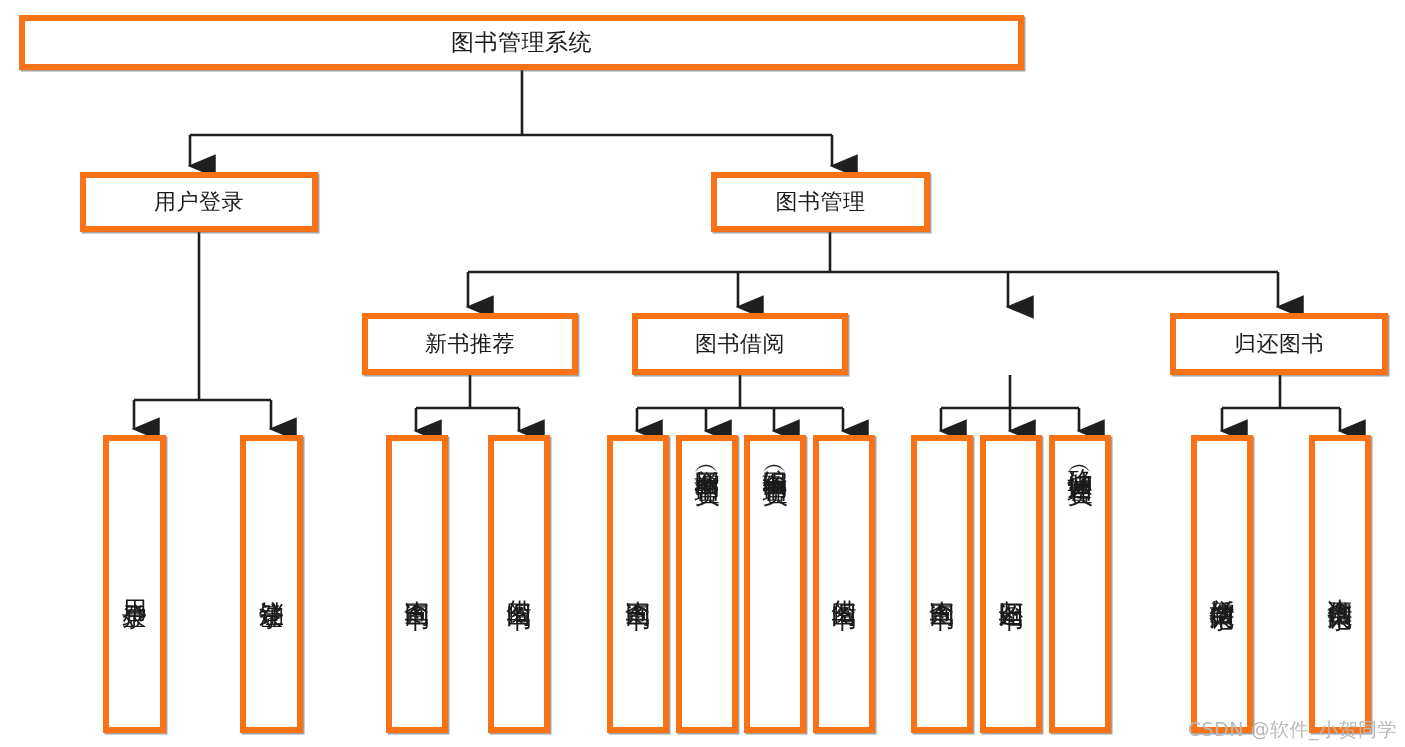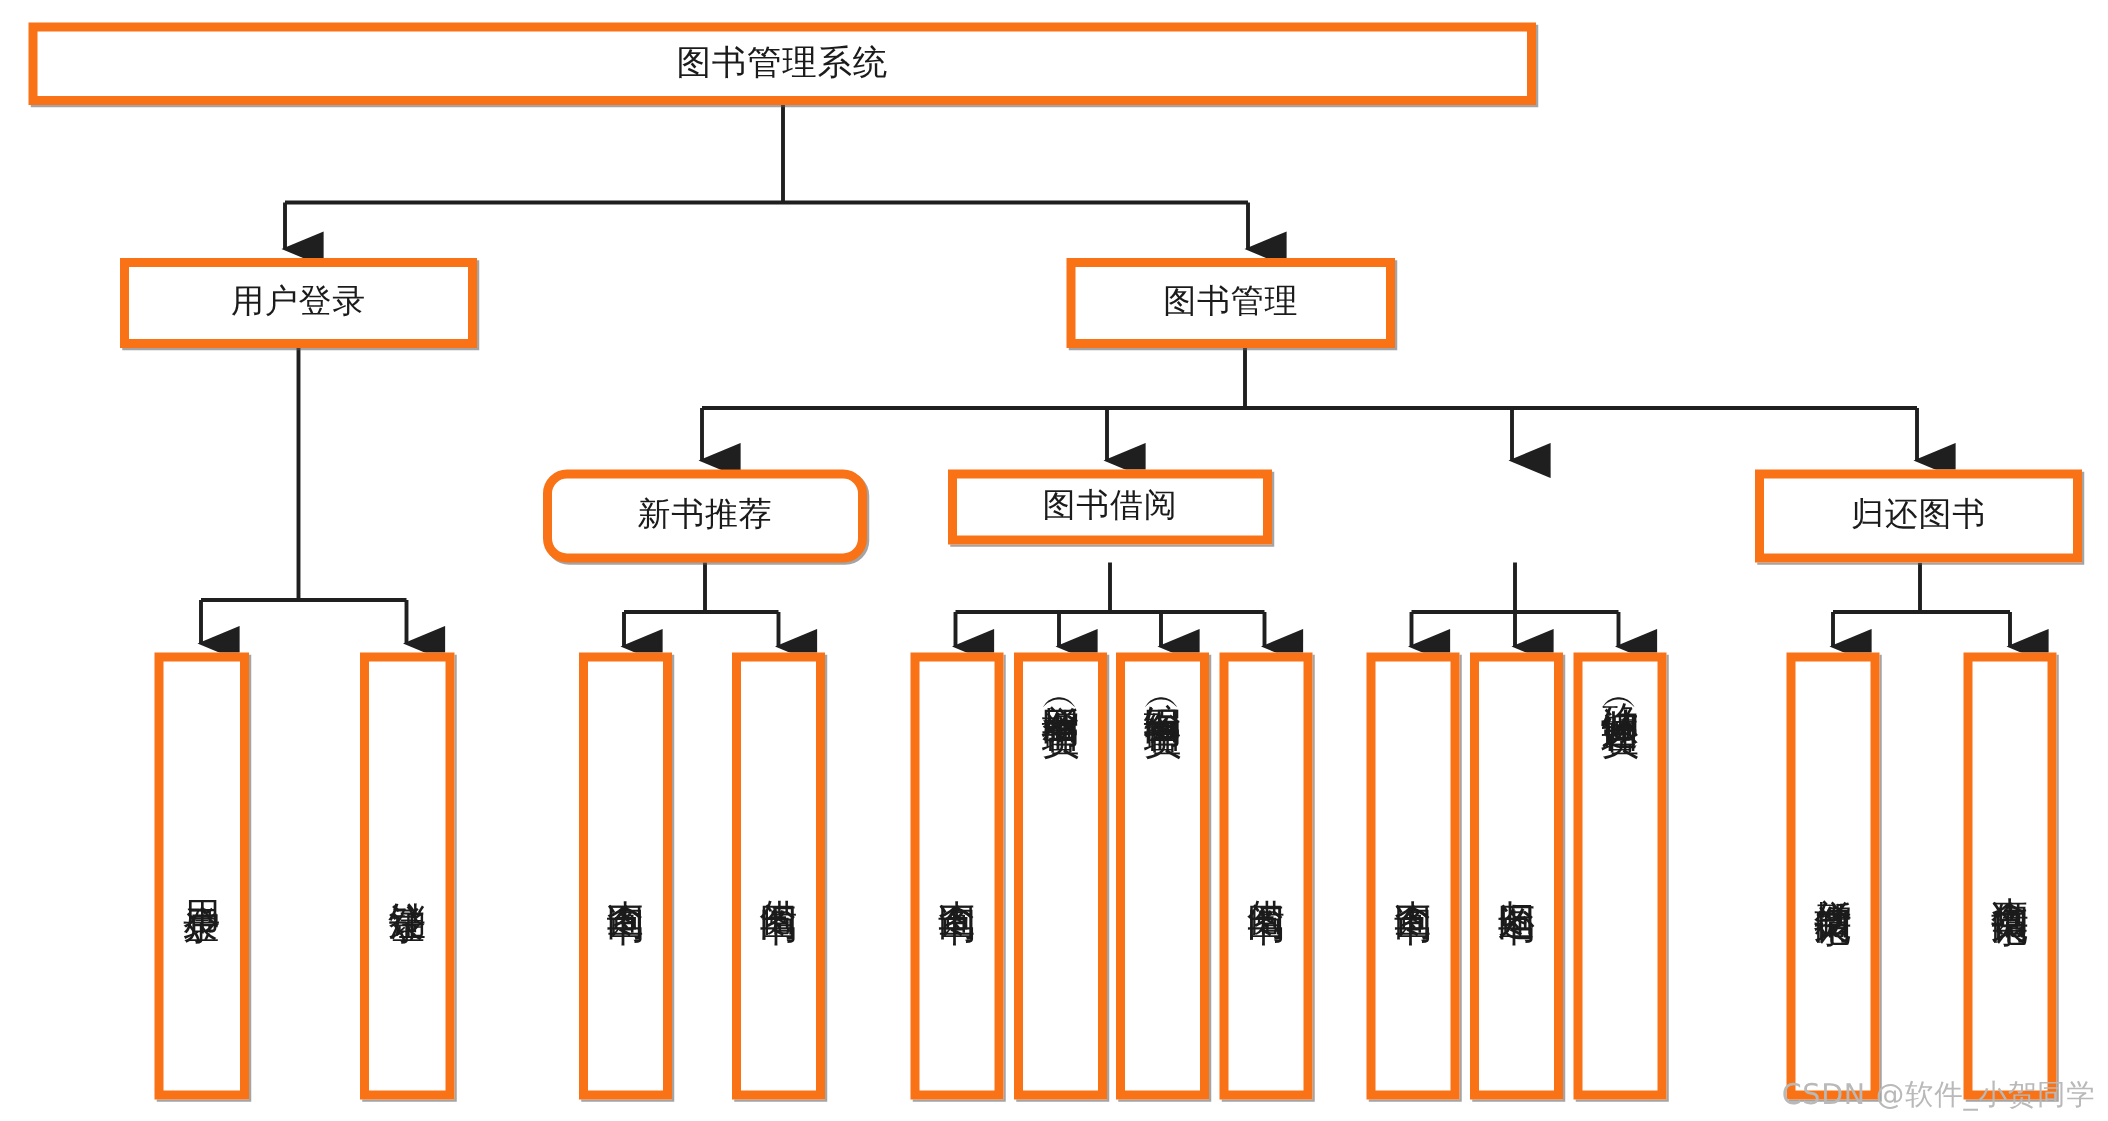--- a/index.html
+++ b/index.html
@@ -139,25 +139,25 @@
   </div>
 
   <div class="node horizontal" style="left:80px; top:172px; width:238px; height:60px;">
     <span class="label">用户登录</span>
   </div>
 
   <div class="node horizontal" style="left:711px; top:172px; width:219px; height:60px;">
     <span class="label">图书管理</span>
   </div>
 
-  <div class="node horizontal" style="left:362px; top:313px; width:216px; height:62px;border-radius:16px;">
+  <div class="node horizontal" style="left:362px; top:313px; width:216px; height:62px;">
     <span class="label">新书推荐</span>
   </div>
 
-  <div class="node horizontal" style="left:632px; top:313px; width:216px; height:50px;">
+  <div class="node horizontal" style="left:632px; top:313px; width:216px; height:62px;">
     <span class="label">图书借阅</span>
   </div>
 
 
   <div class="node horizontal" style="left:1170px; top:313px; width:218px; height:62px;">
     <span class="label">归还图书</span>
   </div>
 
   <div class="node vertical centered" style="left:103px; top:435px; width:63px; height:298px;">
     <span class="label">用户登录</span>

